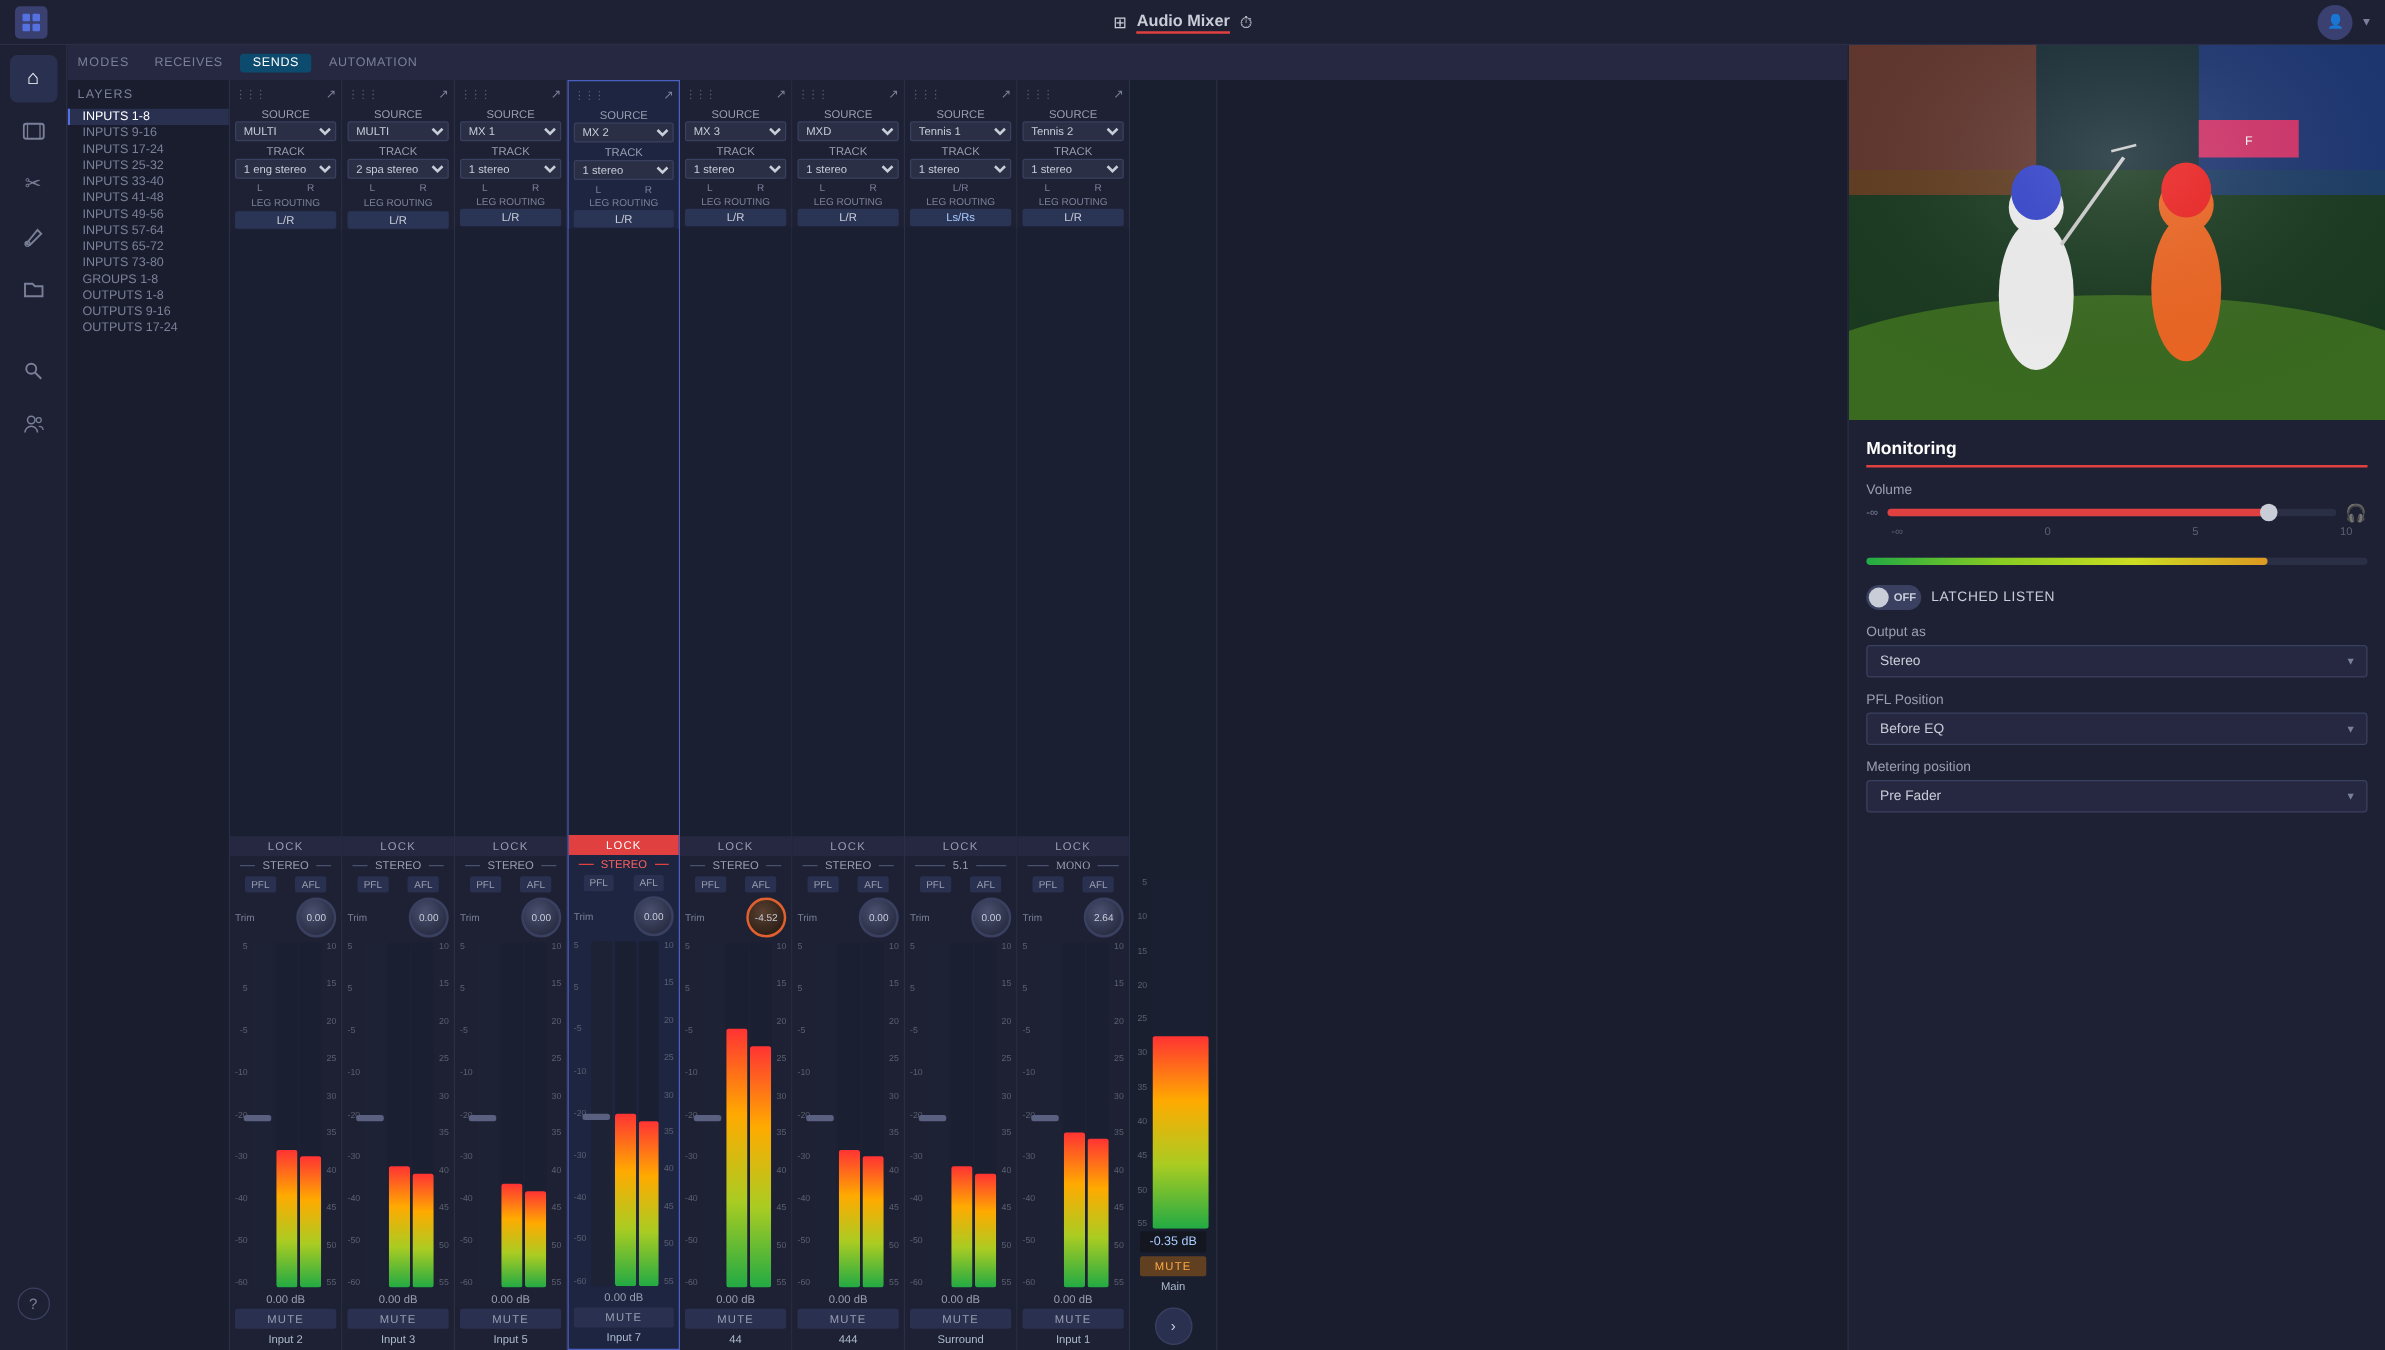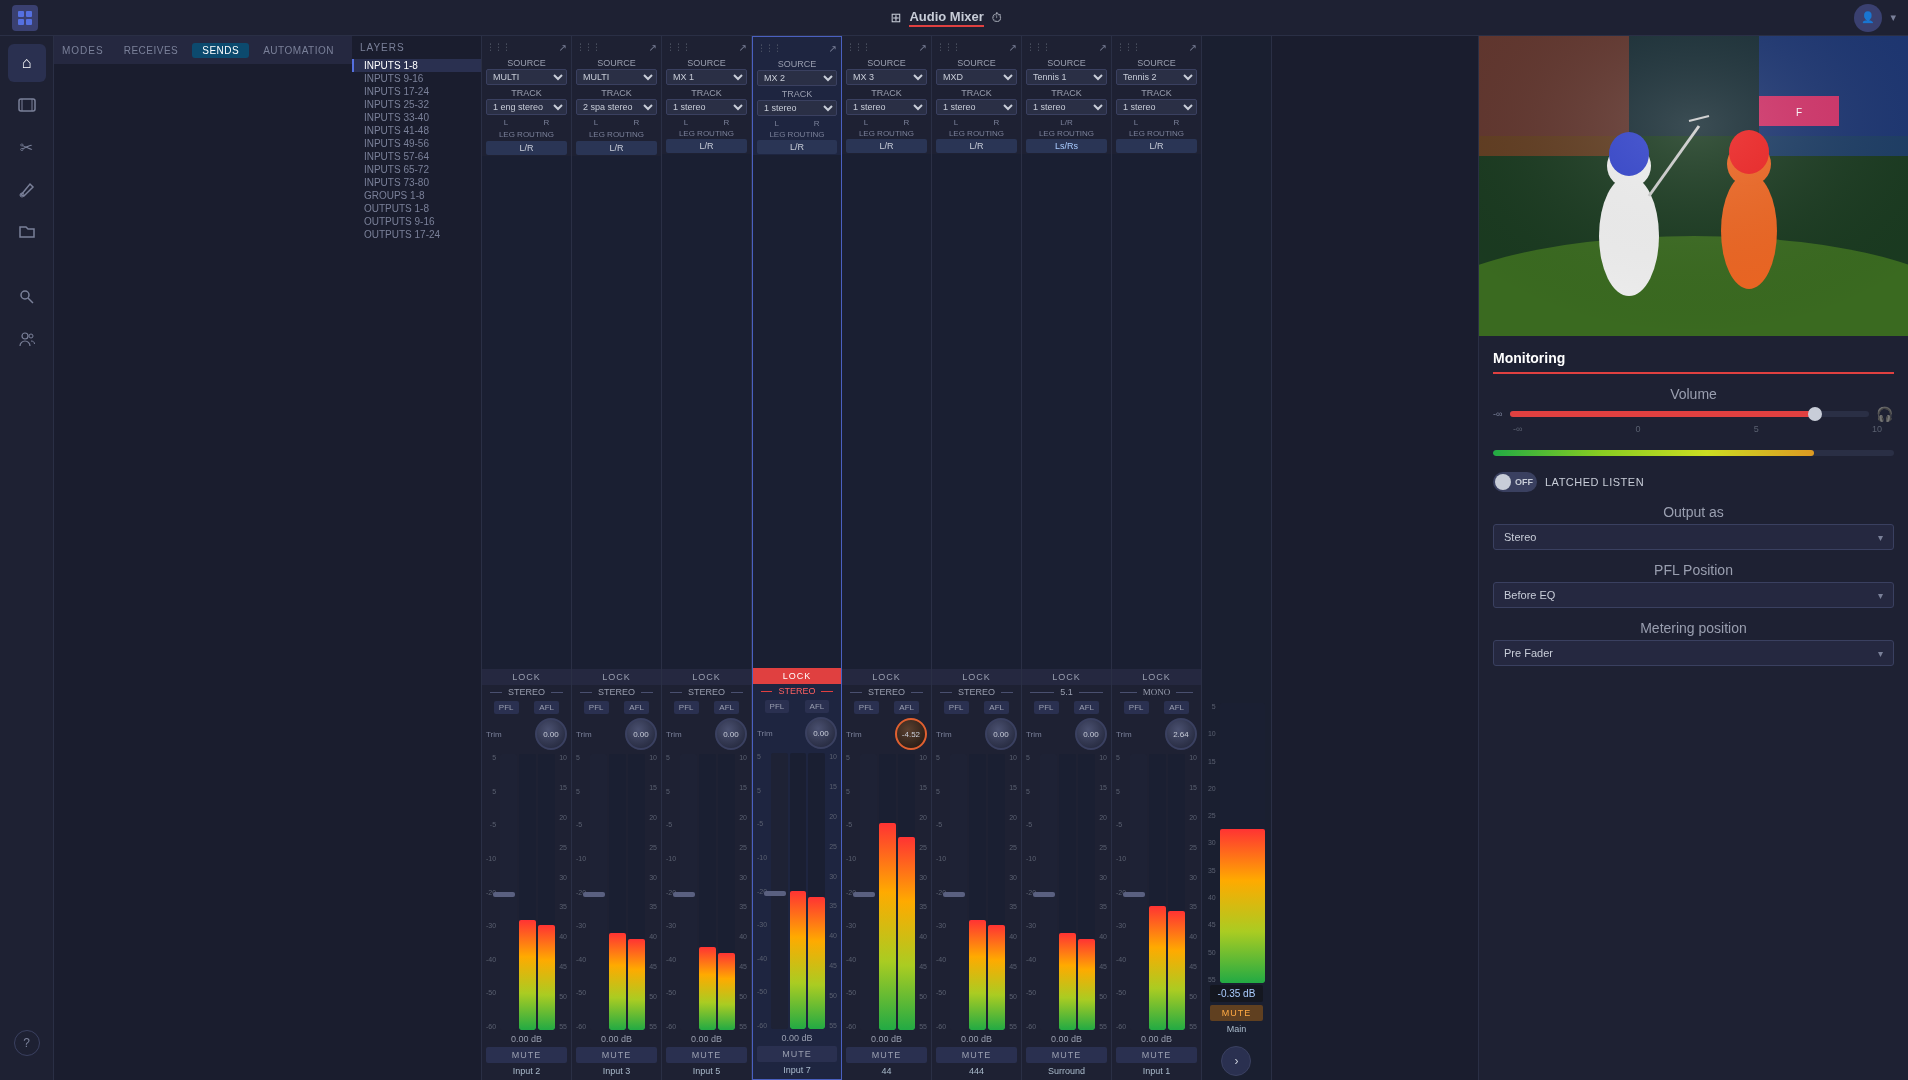--- a/index.html
+++ b/index.html
@@ -69,21 +69,21 @@
     
     .content-area {
       display: flex;
       flex: 1;
       overflow: hidden;
     }
 
     
     .mixer-panel {
       display: flex;
-      flex-direction: row;
+      flex-direction: column;
       flex: 1;
       overflow: hidden;
     }
 
     
     .modes-header {
       background: #252840;
       display: flex;
       align-items: center;
       height: 28px;
@@ -385,24 +385,23 @@
       overflow-y: auto;
     }
     .monitoring-title {
       font-size: 14px;
       font-weight: 600;
       color: #ffffff;
       border-bottom: 2px solid #e04040;
       padding-bottom: 6px;
     }
     .monitoring-label {
-      font-size: 14px;
+      font-size: 11px;
       color: #9a9fb0;
       min-width: 60px;
-      text-align: center;
     }
     .volume-slider {
       flex: 1;
       height: 6px;
       background: #2a2f45;
       border-radius: 3px;
       position: relative;
       cursor: pointer;
     }
     .volume-fill {

